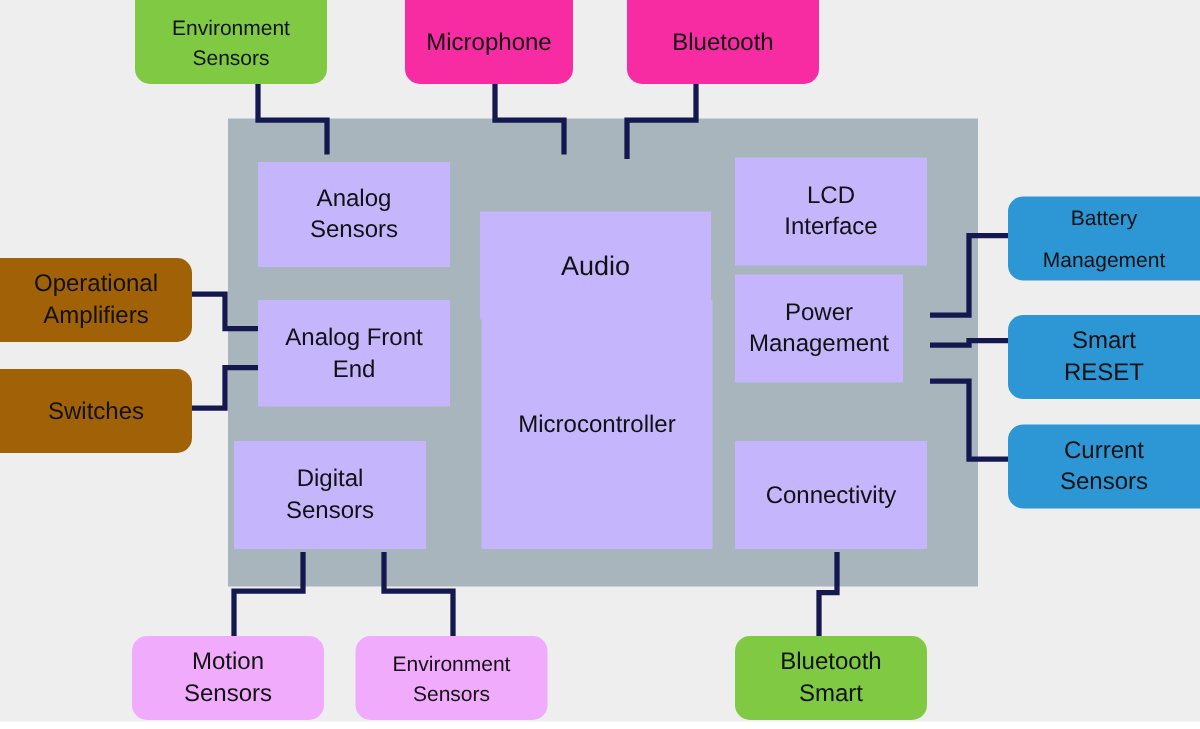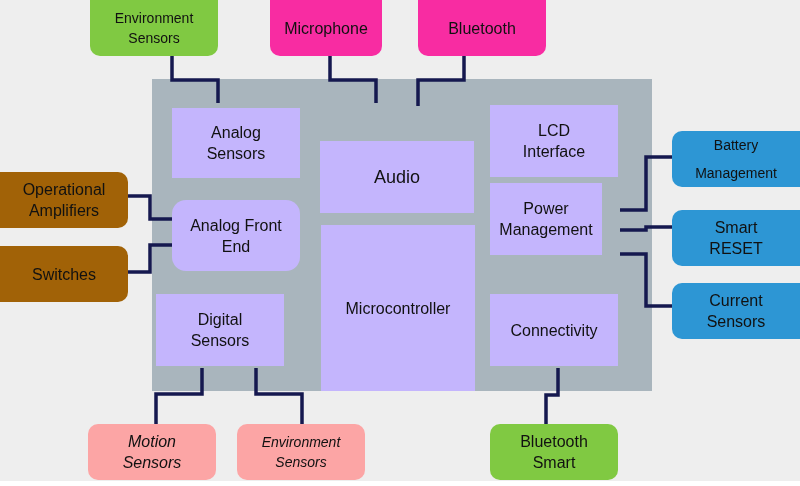--- a/index.html
+++ b/index.html
@@ -8,21 +8,21 @@
   .canvas { position:absolute; left:0; top:0; width:800px; height:481px; background:#eeeeee; }
   .chip { position:absolute; left:152px; top:79px; width:500px; height:312px; background:#a9b5bd; }
   .blk { position:absolute; background:#c4b5fd; display:flex; align-items:center; justify-content:center;
          text-align:center; font-size:16px; line-height:21px; }
   .ext { position:absolute; border-radius:10px; display:flex; align-items:center; justify-content:center;
          text-align:center; font-size:15px; line-height:21px; }
   .green { background:#80c942; }
   .pink { background:#f82ca2; }
   .blue { background:#a16207; }
   .blue2 { background:#2d96d4; }
-  .orange { background:#fca5a5;font-style:italic; }
+  .orange { background:#f0abfc; }
   svg.wires { position:absolute; left:0; top:0; width:800px; height:486px; pointer-events:none; }
   svg.wires path { fill:none; stroke:#15184f; stroke-width:3.5; stroke-linejoin:miter; }
 </style>
 </head>
 <body>
 
 <div class="canvas"></div>
 <div class="chip"></div>
 
 <svg class="wires">
@@ -43,25 +43,25 @@
     <span style="white-space:pre-line">Analog
 Sensors</span>
   </div>
 <div class="blk" style="left:320px;top:107px;width:154px;height:72px;font-size:18px;margin-top:34px;">
     <span>Audio</span>
   </div>
 <div class="blk" style="left:490px;top:105px;width:128px;height:72px;">
     <span style="white-space:pre-line">LCD
 Interface</span>
   </div>
-<div class="blk" style="left:172px;top:200px;width:128px;height:71px;border-radius:14px;">
+<div class="blk" style="left:172px;top:200px;width:128px;height:71px;">
     <span style="white-space:pre-line">Analog Front
 End</span>
   </div>
-<div class="blk" style="left:321px;top:200px;width:154px;height:166px;margin-top:25px;">
+<div class="blk" style="left:321px;top:200px;width:154px;height:166px;">
     <span>Microcontroller</span>
   </div>
 <div class="blk" style="left:490px;top:183px;width:112px;height:72px;">
     <span style="white-space:pre-line">Power
 Management</span>
   </div>
 <div class="blk" style="left:156px;top:294px;width:128px;height:72px;">
     <span style="white-space:pre-line">Digital
 Sensors</span>
   </div>

